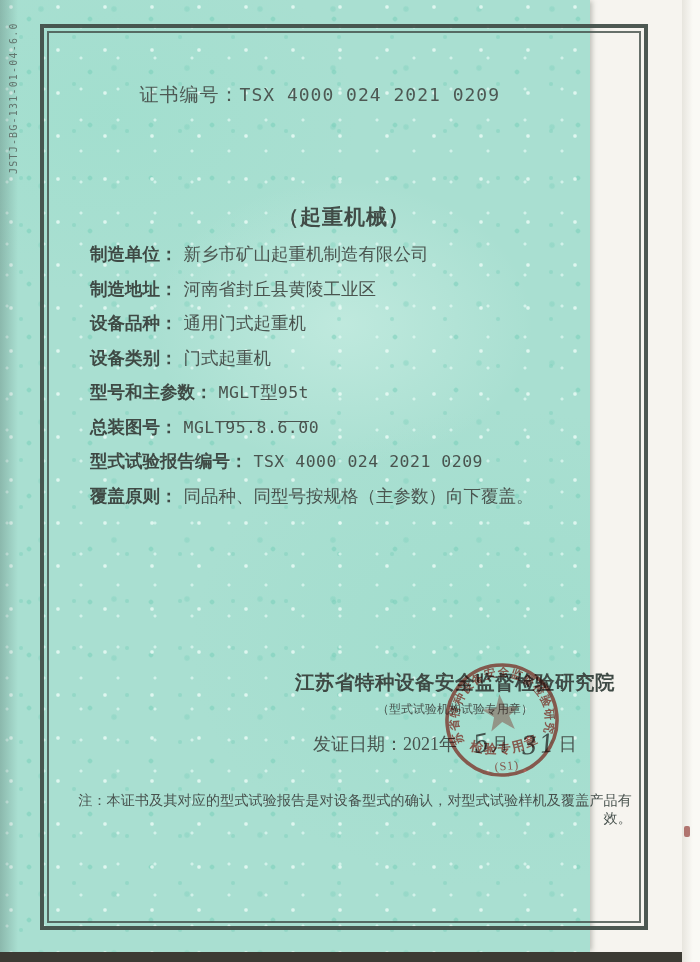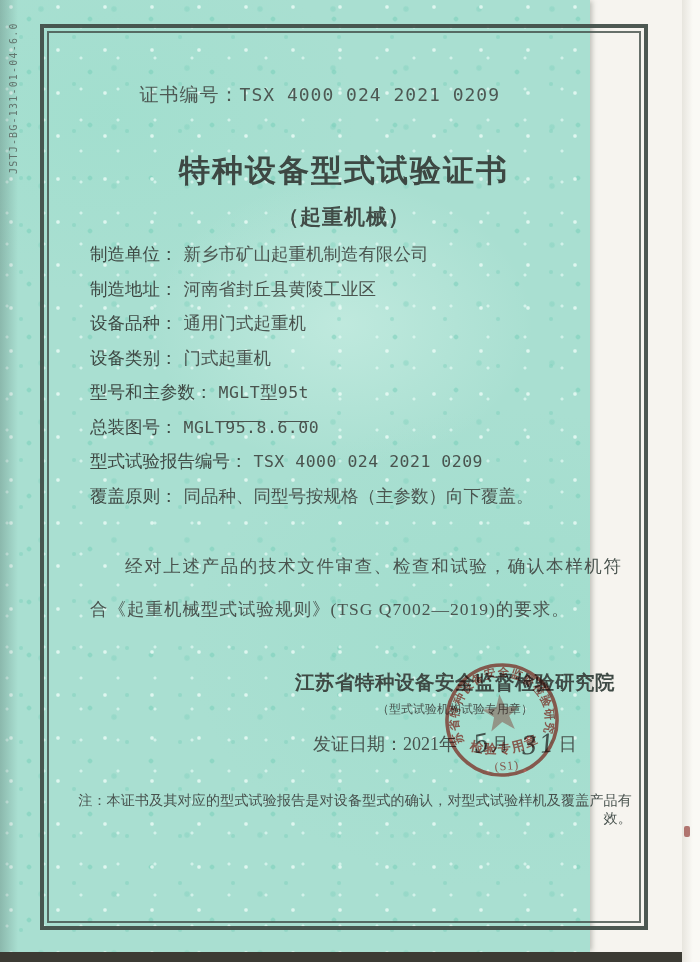--- a/index.html
+++ b/index.html
@@ -52,21 +52,21 @@
   
   .cert-no{position:absolute;top:82px;right:90px;font-size:19px;letter-spacing:1px;color:#4d5853;}
   .cert-no .latin{font-family:"DejaVu Sans Mono","Liberation Mono",monospace;font-size:18px;}
   .title{position:absolute;left:40px;top:150px;width:608px;margin:0;text-align:center;
     font-size:31px;font-weight:700;letter-spacing:2px;color:#3d4843;}
   .subtitle{position:absolute;left:40px;top:203px;width:608px;text-align:center;
     font-size:21px;font-weight:600;letter-spacing:1px;color:#414c47;}
 
   .fields{position:absolute;left:90px;top:244px;width:545px;}
   .field-row{margin-bottom:13px;line-height:21.5px;font-size:17.5px;white-space:nowrap;}
-  .field-label{font-weight:400;color:#3f4a45;margin-right:6px;}
+  .field-label{font-weight:700;color:#3f4a45;margin-right:6px;}
   .field-value{color:var(--ink);}
   .field-value .u{border-bottom:1.5px solid currentColor;padding-bottom:19px;}
   .field-value .latin{font-family:"DejaVu Sans Mono","Liberation Mono",monospace;
     font-size:16.5px;letter-spacing:.5px;}
 
   .statement{position:absolute;left:90px;top:545px;width:532px;margin:0;
     font-size:17.5px;line-height:43px;text-indent:2em;letter-spacing:1px;text-align:justify;}
 
   .issuer{position:absolute;left:295px;top:669px;width:320px;text-align:center;
     font-size:19.5px;font-weight:700;letter-spacing:.5px;color:#3f4a45;}
@@ -100,21 +100,20 @@
     <div class="frame">
       <div class="frame-inner"></div>
     </div>
 
     <div class="edge-code">JSTJ-BG-131-01-04-6.0</div>
 
     <div class="cert-no">
       <span>证书编号：</span><span class="latin">TSX 4000 024 2021 0209</span>
     </div>
 
-    <h1 class="title">特种设备型式试验证书</h1>
     <div class="subtitle">（起重机械）</div>
 
     <div class="fields">
   <div class="field-row">
     <span class="field-label">制造单位：</span><span class="field-value"><span>新乡市矿山起重机制造有限公司</span></span>
   </div>
 
   <div class="field-row">
     <span class="field-label">制造地址：</span><span class="field-value"><span>河南省封丘县黄陵工业区</span></span>
   </div>
@@ -137,21 +136,20 @@
 
   <div class="field-row">
     <span class="field-label">型式试验报告编号：</span><span class="field-value"><span class="latin">TSX 4000 024 2021 0209</span></span>
   </div>
 
   <div class="field-row">
     <span class="field-label">覆盖原则：</span><span class="field-value"><span>同品种、同型号按规格（主参数）向下覆盖。</span></span>
   </div>
 </div>
 
-    <p class="statement">经对上述产品的技术文件审查、检查和试验，确认本样机符合《起重机械型式试验规则》(TSG Q7002—2019)的要求。</p>
 
     <div class="issuer">江苏省特种设备安全监督检验研究院</div>
     <div class="seal-note">（型式试验机构试验专用章）</div>
 
     <div class="date-line">
       <span>发证日期：2021年</span><span class="hand">5</span><span>月</span><span class="hand hand-day">31</span><span>日</span>
     </div>
 
     <svg class="stamp" viewBox="0 0 140 140">
       <defs>

